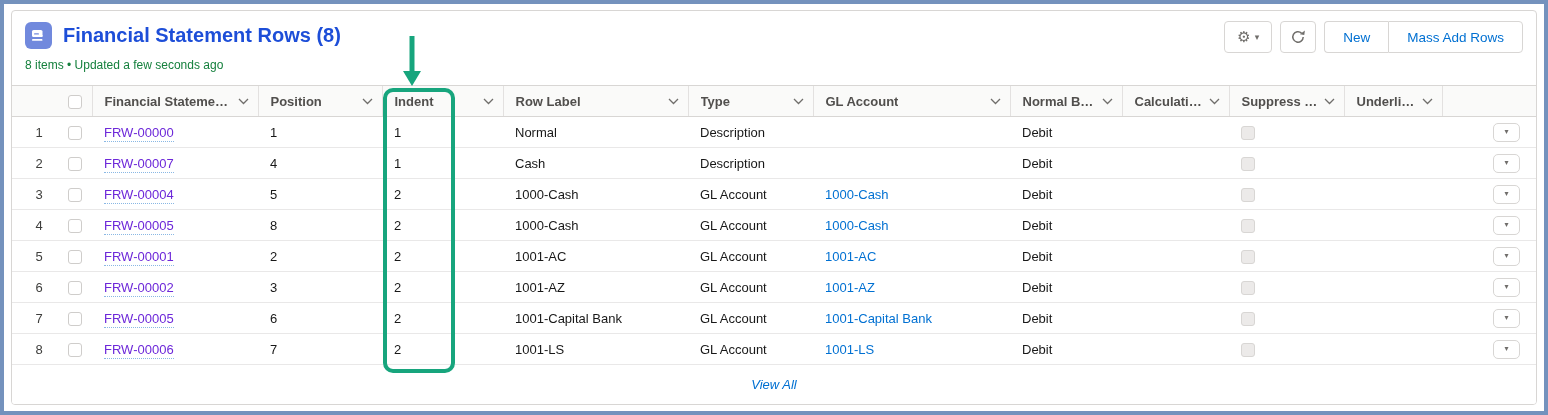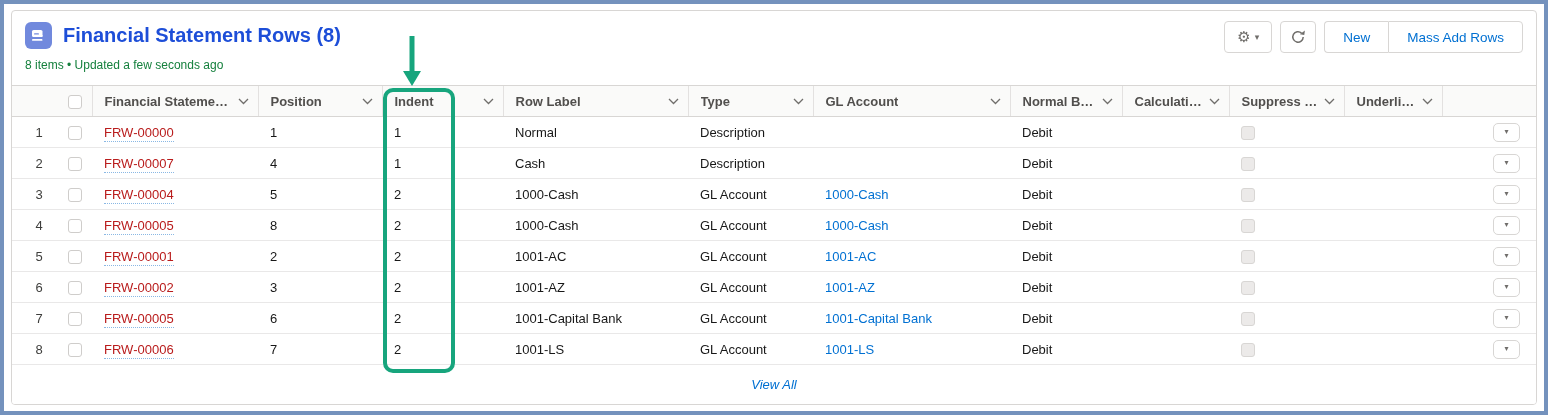--- a/index.html
+++ b/index.html
@@ -77,21 +77,21 @@
     padding:0 12px; white-space:nowrap; overflow:hidden;
   }
   td.c-num { text-align:center; color:#3e3e3c; padding:0 4px; }
   td.c-check, th.c-check { padding:0 0 0 2px; }
   .checkbox {
     display:inline-block; width:14px; height:14px;
     background:#fff; border:1px solid #cfcdcb; border-radius:3px; vertical-align:middle;
   }
   .checkbox-disabled { background:#eceae9; border-color:#d8d6d4; }
   a.rec-link {
-    color:#b91c1c; text-decoration:none; cursor:pointer;
+    color:#6d28d9; text-decoration:none; cursor:pointer;
     border-bottom:1px dotted #8ab8e4; padding-bottom:1px;
   }
   a.gl-link { color:#0070d2; text-decoration:none; cursor:pointer; }
   td.c-action { text-align:right; padding-right:16px; }
   .row-action {
     width:27px; height:19px; border:1px solid #d8d6d4; border-radius:5px;
     background:#fff; color:#706e6b; font-size:8px; line-height:1;
     cursor:pointer; font-family:"DejaVu Sans", sans-serif; padding:0;
   }
 

